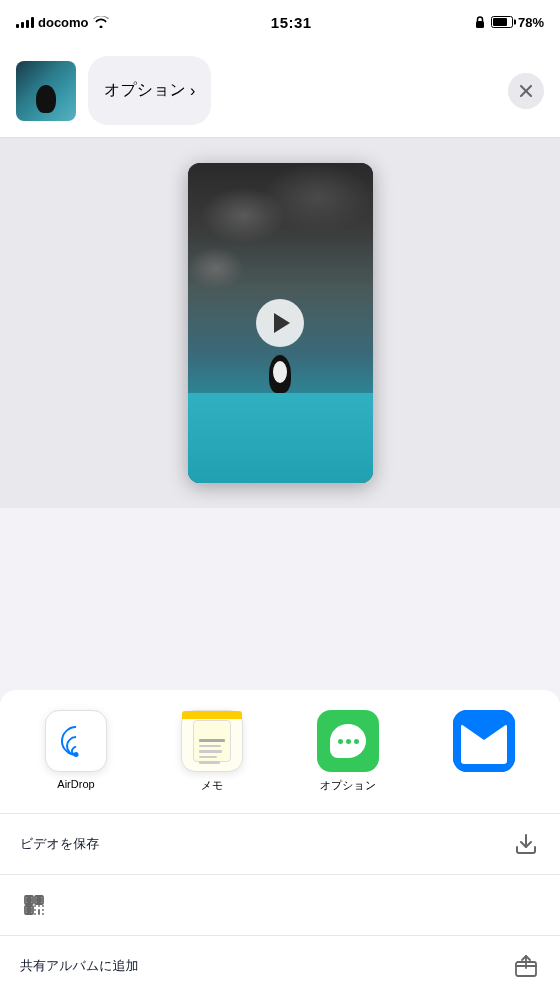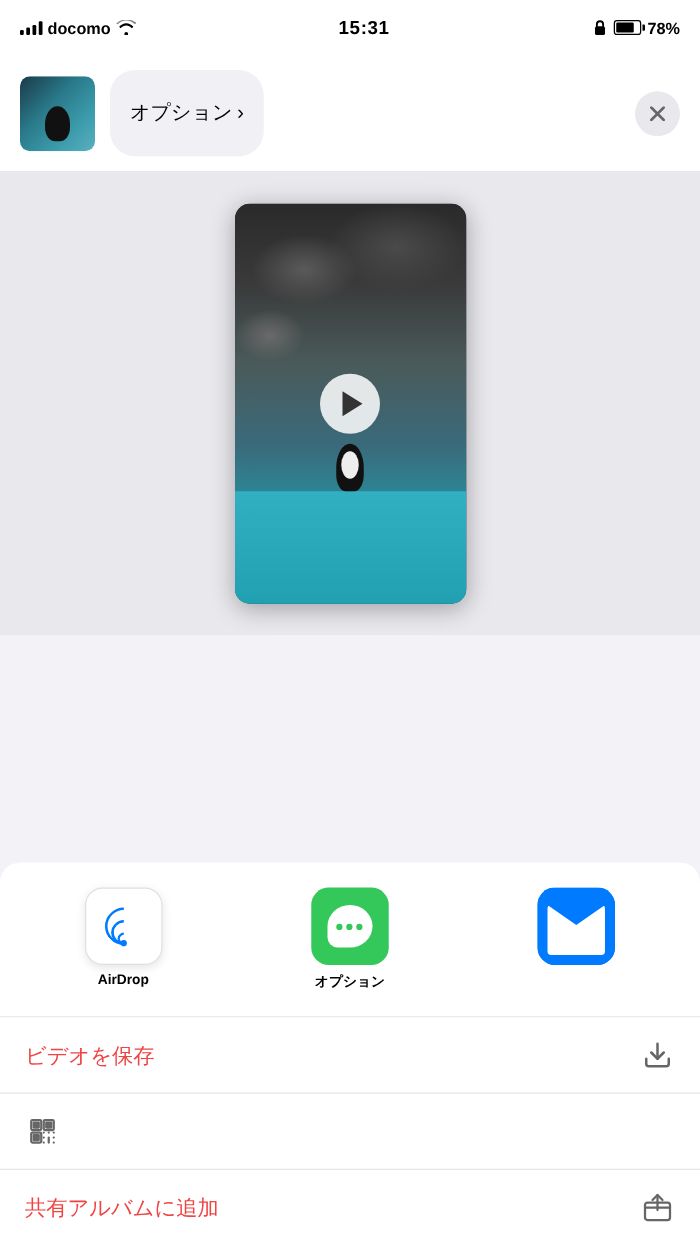--- a/index.html
+++ b/index.html
@@ -265,21 +265,20 @@
       right: 0;
     }
 
     
     .app-row {
       padding: 20px 8px 20px;
       display: flex;
       gap: 0;
       overflow: hidden;
       border-bottom: 1px solid #e5e5ea;
-      font-weight: bold;
     }
     .app-item {
       display: flex;
       flex-direction: column;
       align-items: center;
       gap: 6px;
       flex: 1;
       min-width: 0;
     }
     .app-icon {
@@ -385,22 +384,22 @@
       align-items: center;
       justify-content: space-between;
       padding: 16px 20px;
       border-bottom: 1px solid #e5e5ea;
       cursor: pointer;
     }
     .action-item:last-child {
       border-bottom: none;
     }
     .action-label {
-      font-size: 17px;
-      color: #ef4444;
+      font-size: 13px;
+      color: #0f172a;
     }
     .action-icon {
       width: 28px;
       height: 28px;
       display: flex;
       align-items: center;
       justify-content: center;
       color: #666;
     }
 
@@ -511,20 +510,35 @@
           <div class="wifi-arc wifi-arc-3"></div>
           <div class="wifi-arc wifi-arc-2"></div>
           <div class="wifi-arc wifi-arc-1"></div>
           <div class="wifi-dot-bottom"></div>
         </div>
       </div>
       <span class="app-label">AirDrop</span>
     </div>
 
 
+    <div class="app-item">
+      <div class="app-icon memo" style="position:relative;">
+        <div class="memo-icon-inner">
+          <div style="height:8px; background:#ffcc00; border-radius:3px 3px 0 0; position:absolute; top:0; left:0; right:0;"></div>
+          <div style="margin-top:12px;">
+            <div class="memo-line" style="width:100%;"></div>
+            <div class="memo-line" style="width:85%; margin-top:3px;"></div>
+            <div class="memo-line" style="width:90%; margin-top:3px;"></div>
+            <div class="memo-line" style="width:70%; margin-top:3px;"></div>
+            <div class="memo-line" style="width:80%; margin-top:3px;"></div>
+          </div>
+        </div>
+      </div>
+      <span class="app-label">メモ</span>
+    </div>
 
     <div class="app-item">
       <div class="app-icon messages">
         <div class="messages-bubble">
           <div class="messages-dots">
             <div class="messages-dot"></div>
             <div class="messages-dot"></div>
             <div class="messages-dot"></div>
           </div>
         </div>

